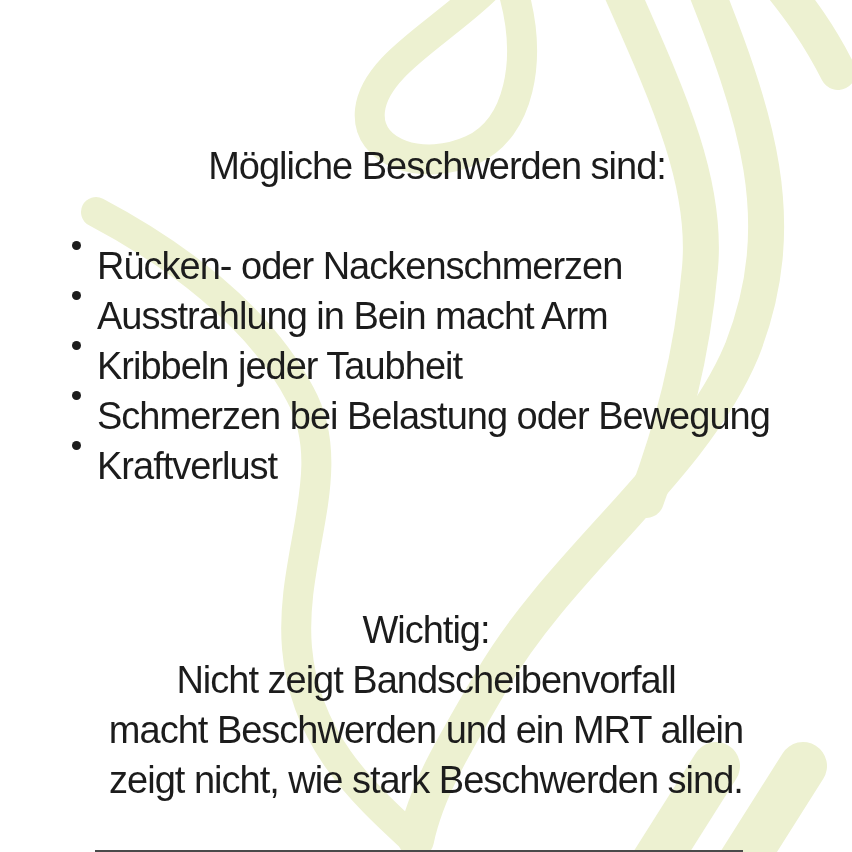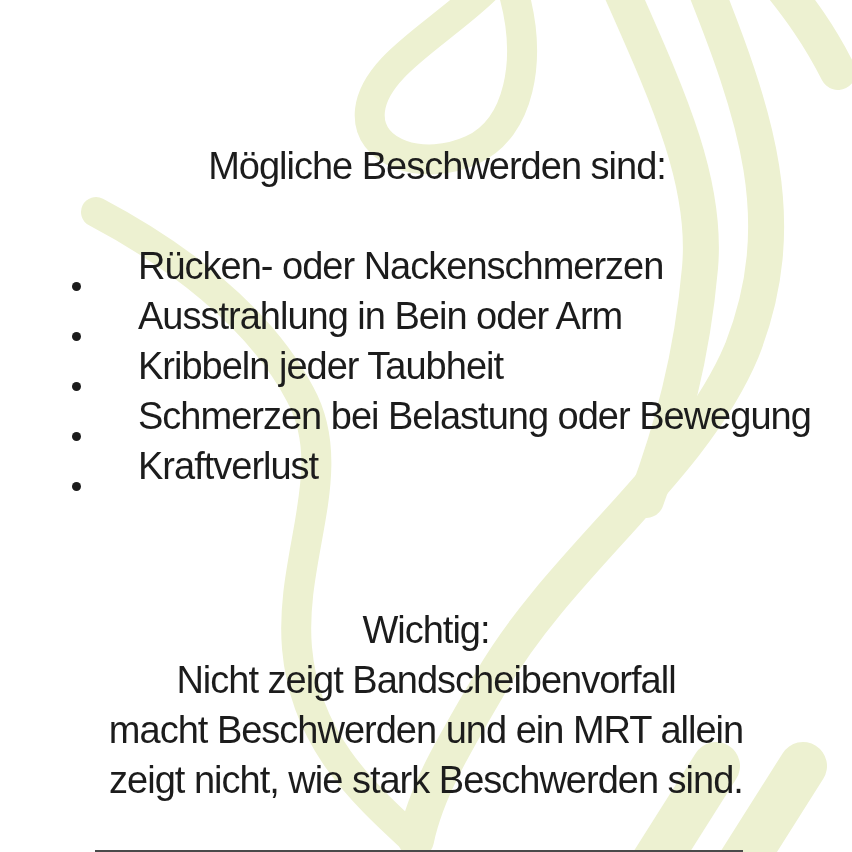--- a/index.html
+++ b/index.html
@@ -48,27 +48,26 @@
     position: absolute;
     top: 241px;
     left: 72px;
     width: 740px;
     list-style: none;
     margin: 0;
     padding: 0;
   }
   .bullet-item {
     display: flex;
-    align-items: flex-end;
+    align-items: flex-start;
     height: 50px;
     font-size: 38px;
     line-height: 50px;
     letter-spacing: -1px;
     white-space: nowrap;
-    gap: 41px;
   }
   .bullet-dot {
     display: inline-block;
     width: 9px;
     height: 9px;
     border-radius: 50%;
     background: #1c1c1c;
     margin-right: 16px;
     flex: 0 0 auto;
   }
@@ -117,21 +116,21 @@
 
     <div class="page-title">Mögliche Beschwerden sind:</div>
 
     <ul class="bullet-list">
       <li class="bullet-item">
         <span class="bullet-dot"></span>
         <span>Rücken- oder Nackenschmerzen</span>
       </li>
       <li class="bullet-item">
         <span class="bullet-dot"></span>
-        <span>Ausstrahlung in Bein oder Arm</span>
+        <span>Ausstrahlung in Bein macht Arm</span>
       </li>
       <li class="bullet-item">
         <span class="bullet-dot"></span>
         <span>Kribbeln jeder Taubheit</span>
       </li>
       <li class="bullet-item">
         <span class="bullet-dot"></span>
         <span>Schmerzen bei Belastung oder Bewegung</span>
       </li>
       <li class="bullet-item">

